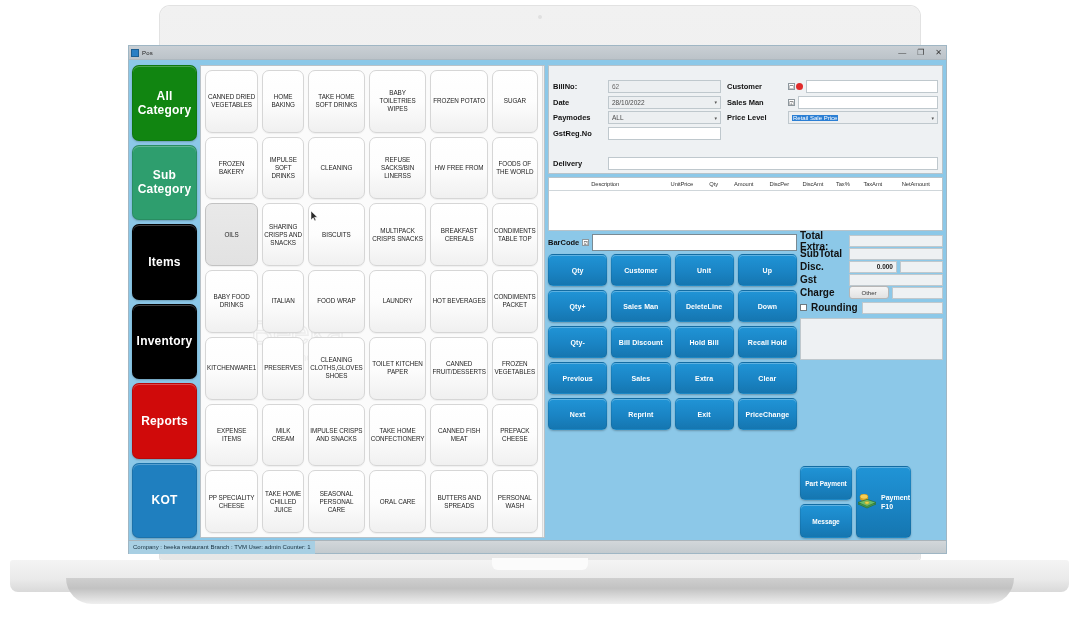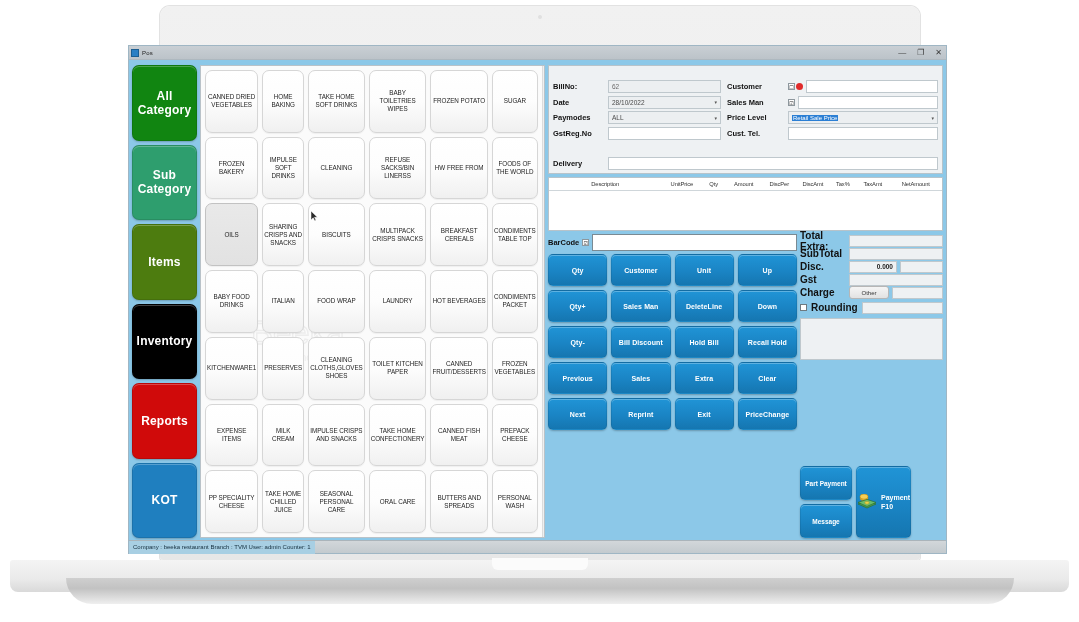--- a/index.html
+++ b/index.html
@@ -267,21 +267,21 @@
 
     <div id="left-region">
 
       <div id="category-sidebar">
           <div class="sidebar-btn" style="background: rgb(17, 133, 17);">
             <span>All Category</span>
           </div>
           <div class="sidebar-btn" style="background: rgb(46, 158, 110);">
             <span>Sub Category</span>
           </div>
-          <div class="sidebar-btn" style="background: #4d7c0f;">
+          <div class="sidebar-btn" style="background: #000000;">
             <span>Items</span>
           </div>
           <div class="sidebar-btn" style="background: #000000;">
             <span>Inventory</span>
           </div>
           <div class="sidebar-btn" style="background: rgb(208, 10, 10);">
             <span>Reports</span>
           </div>
           <div class="sidebar-btn" style="background: rgb(31, 127, 191);">
             <span>KOT</span>
@@ -396,26 +396,20 @@
                 <span></span>
               </div>
             </div>
             <div class="field-row">
               <span class="field-label">Price Level</span>
               <div class="field-input combo">
                 <span class="val-highlight">Retail Sale Price</span>
                 <span class="combo-arrow">▾</span>
               </div>
             </div>
-            <div class="field-row">
-              <span class="field-label">Cust. Tel.</span>
-              <div class="field-input">
-                <span></span>
-              </div>
-            </div>
           </div>
       </div>
 
       <div id="delivery-wrap" style="background:#eef1f3;border:1px solid #b7c3ca;border-top:none;padding:1px 4px 3px;margin-top:-4px;box-sizing:border-box;">
         <div id="delivery-row">
           <span class="field-label">Delivery</span>
           <div class="field-input"></div>
         </div>
       </div>
 

